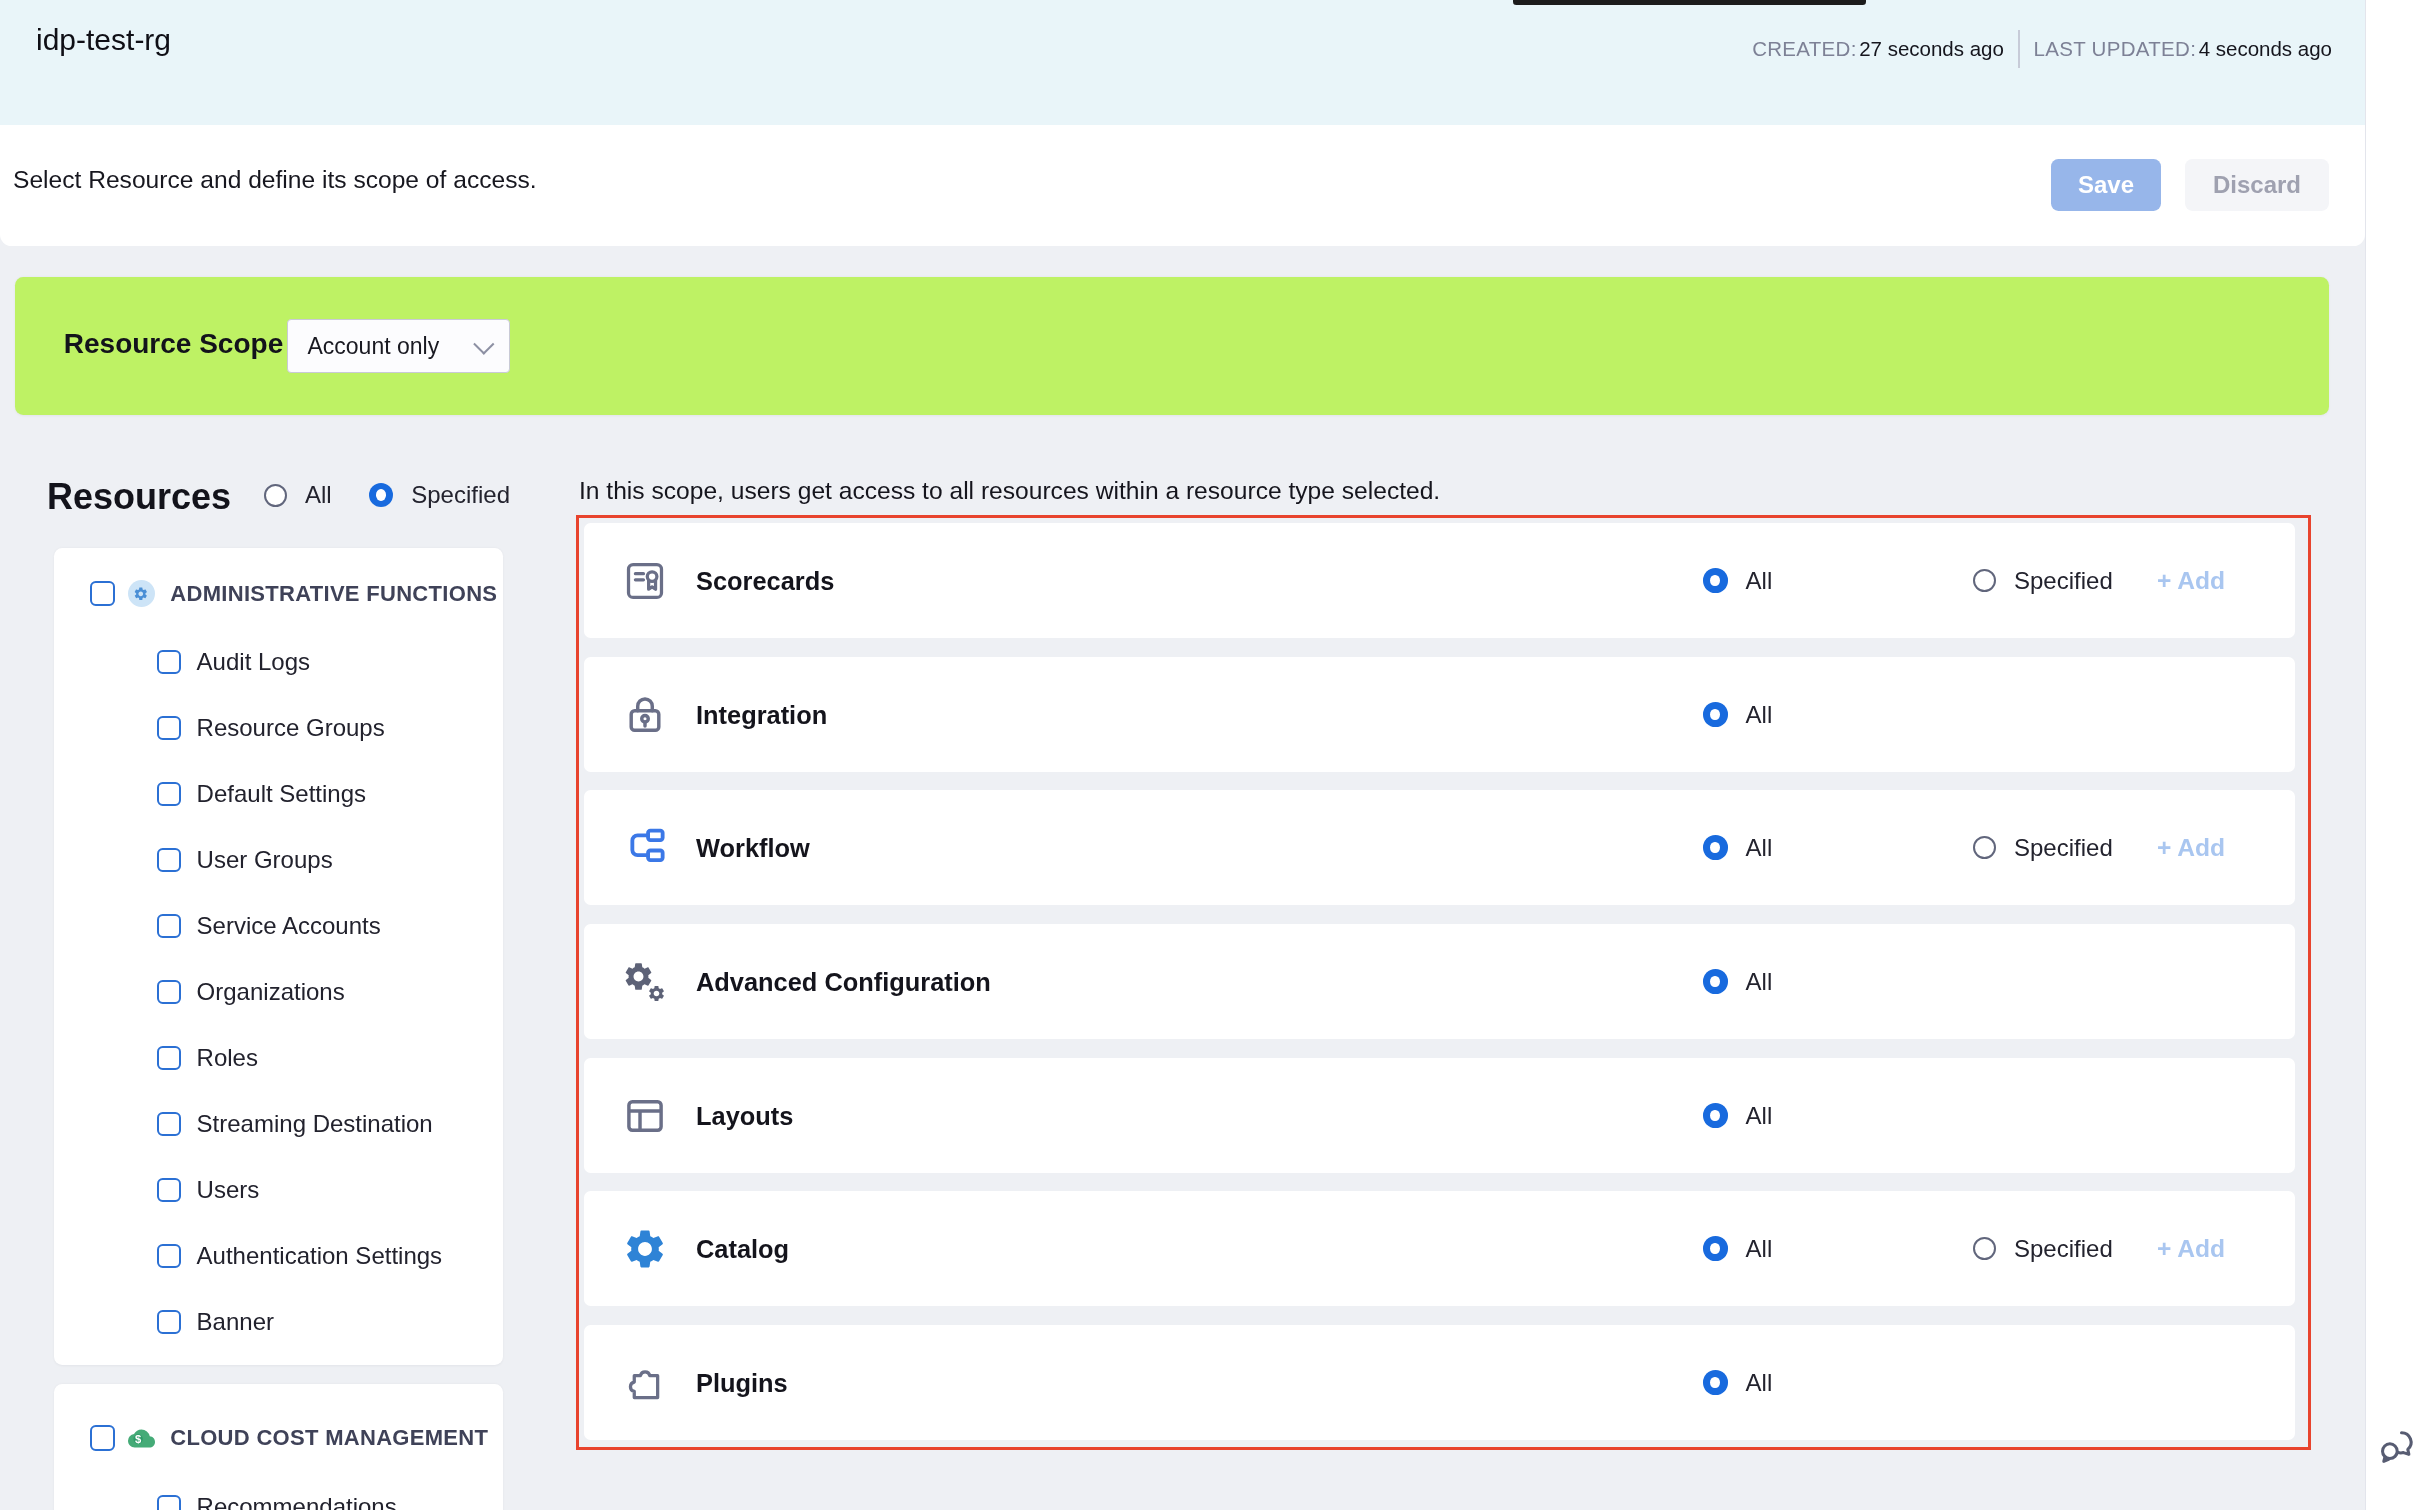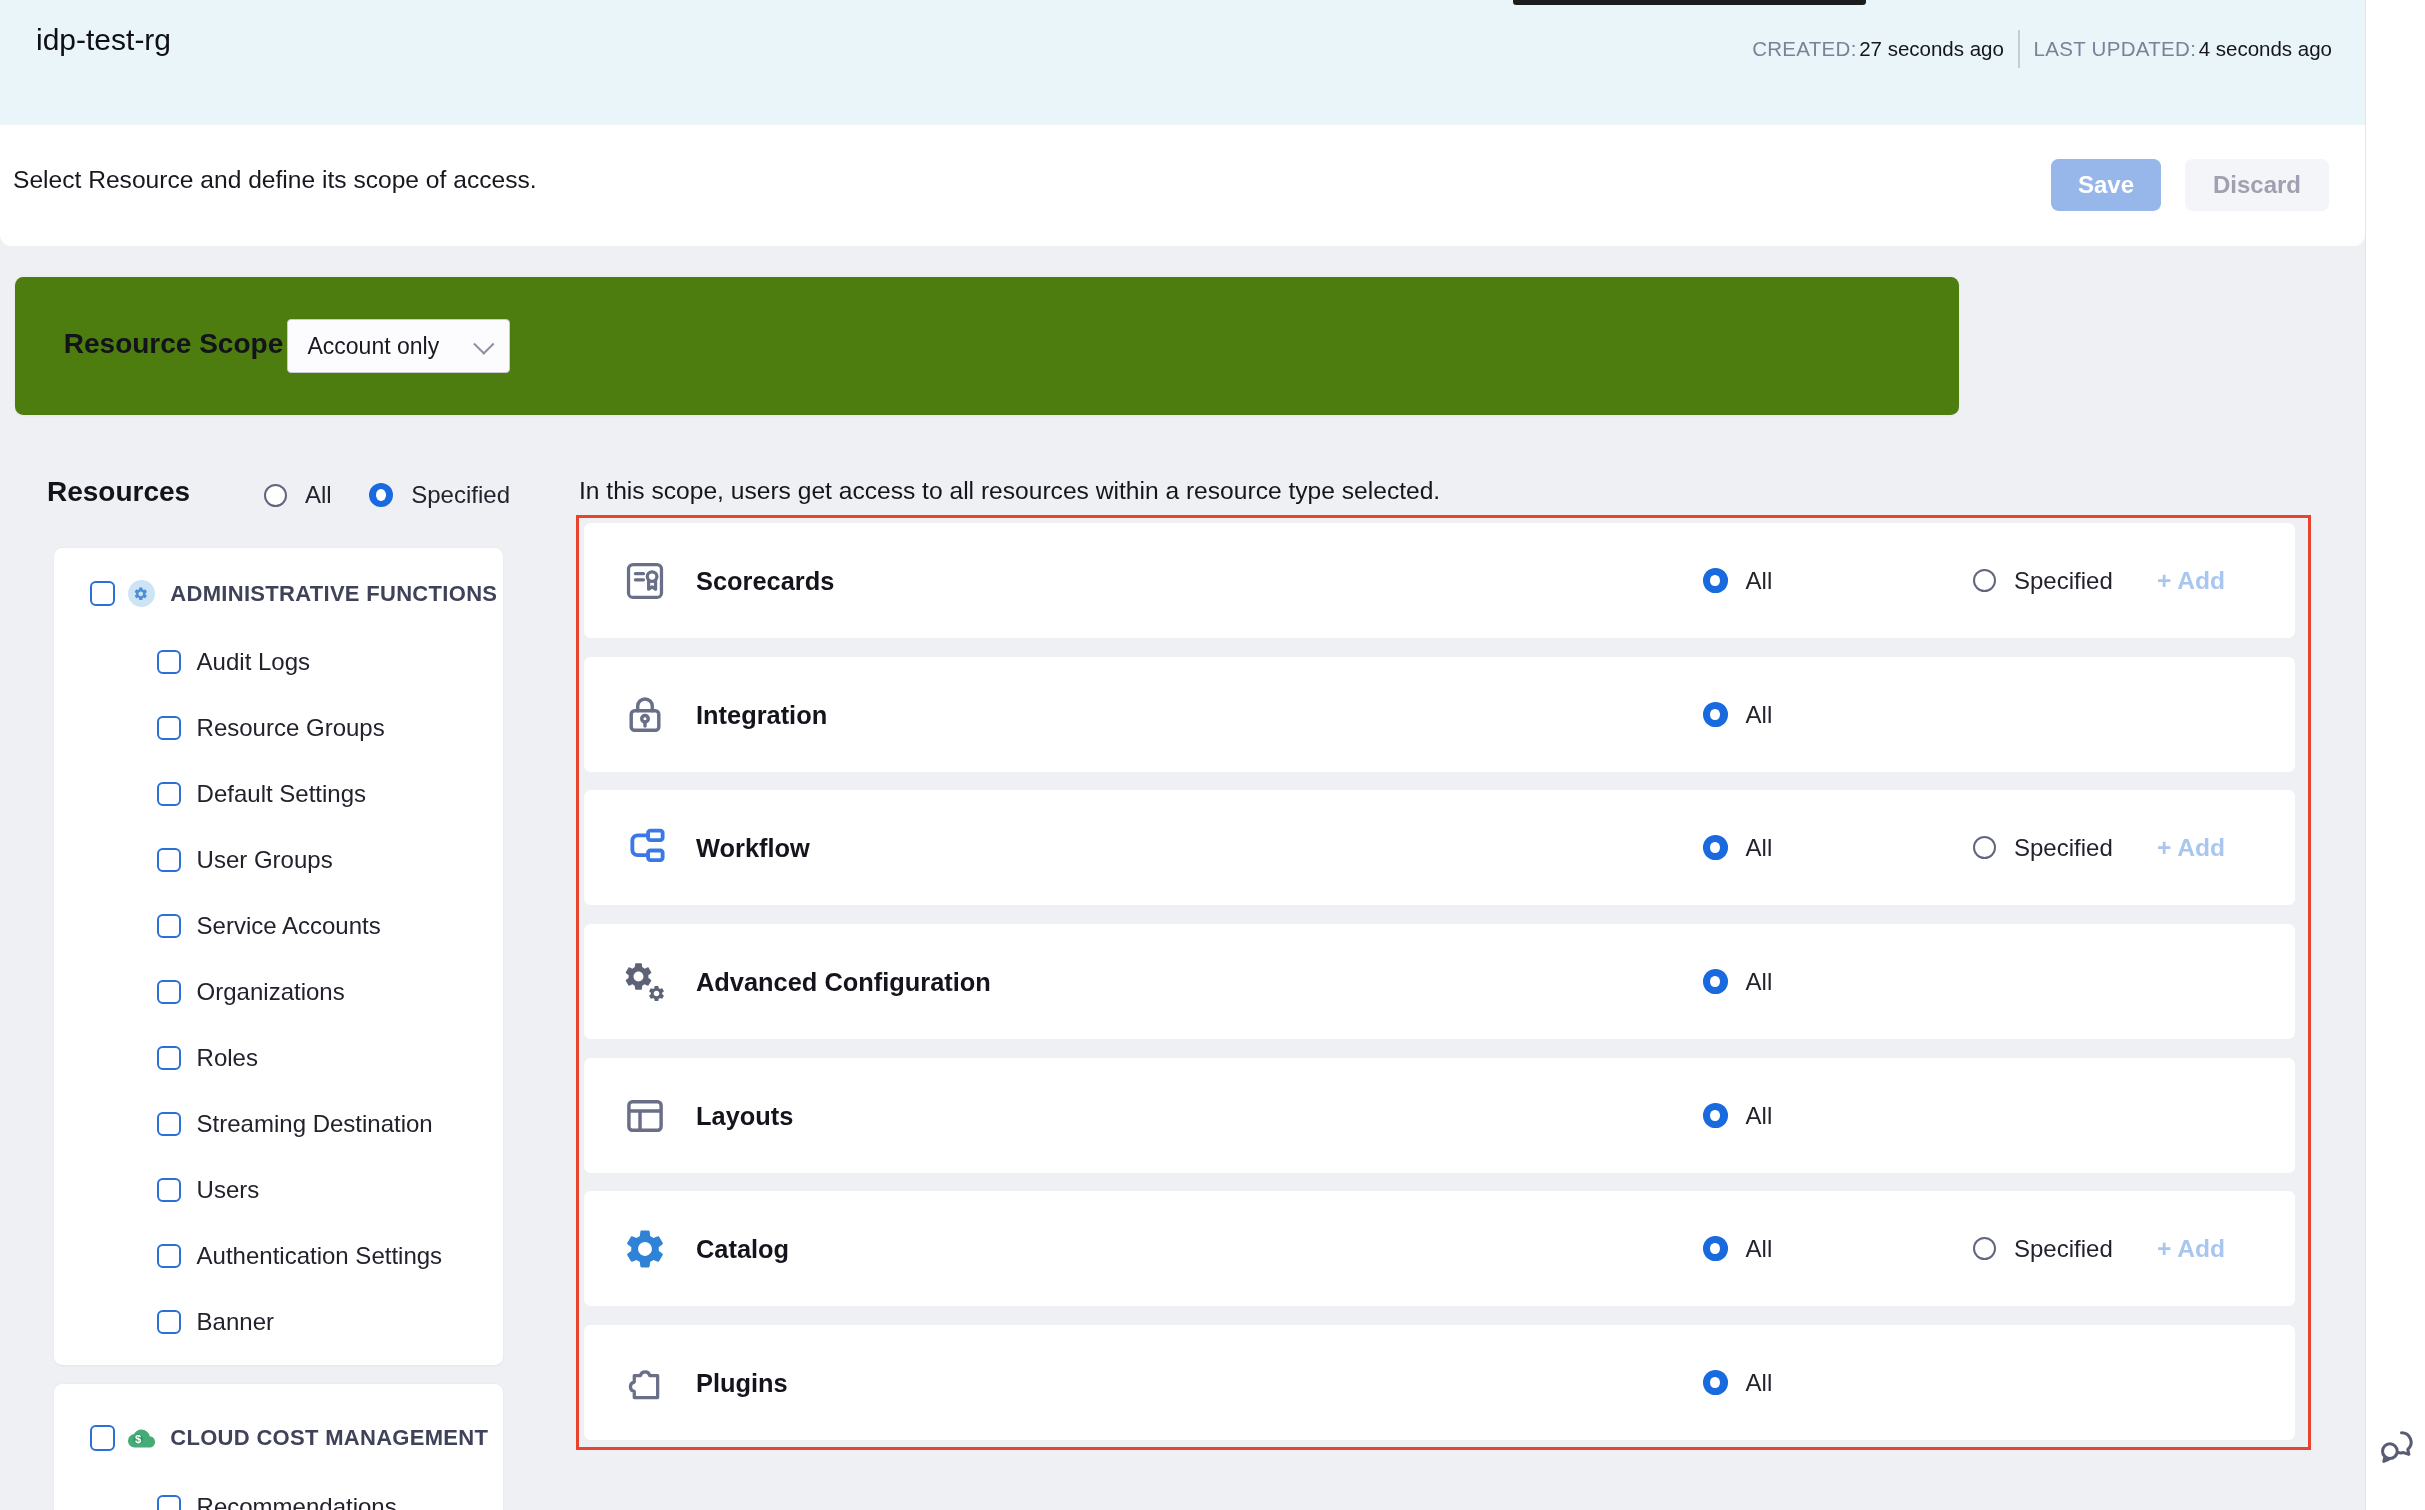--- a/index.html
+++ b/index.html
@@ -23,28 +23,28 @@
   .meta .mdiv{width:1.6px;height:38px;background:#c7cbd8;}
 
   
   .toolbar{position:absolute;left:0;top:125px;width:2365px;height:121px;background:#ffffff;border-radius:0 0 11.5px 11.5px;}
   .toolbar-desc{position:absolute;left:13px;top:41px;font-size:24.6px;color:#17171f;}
   .btn{position:absolute;top:34px;height:52px;border:none;border-radius:7.4px;font-size:24px;font-weight:700;font-family:"Liberation Sans",sans-serif;cursor:pointer;}
   .btn-save{left:2051px;width:110px;background:#97b6ea;color:#ffffff;}
   .btn-discard{left:2185px;width:144px;background:#f4f5f8;color:#9fa1b0;}
 
   
-  .scope-card{position:absolute;left:14.8px;top:277px;width:1944px;height:138px;background:#4d7c0f;border-radius:8.2px;box-shadow:0 0.8px 2.5px rgba(20,20,40,.05);}
+  .scope-card{position:absolute;left:14.8px;top:277px;width:2314px;height:138px;background:#bef264;border-radius:8.2px;box-shadow:0 0.8px 2.5px rgba(20,20,40,.05);}
   .scope-label{position:absolute;left:49px;top:51px;font-size:28px;font-weight:700;color:#13131b;}
   .dropdown{position:absolute;left:272px;top:42px;width:223px;height:54px;box-sizing:border-box;border:1.6px solid #c9cad6;border-radius:4px;background:#fcfcfe;display:flex;align-items:center;justify-content:space-between;padding:0 19.7px;cursor:pointer;}
   .dropdown .dd-label{font-size:23px;font-weight:500;color:#191921;}
   .chev{width:13px;height:13px;border-right:2.5px solid #8d90a3;border-bottom:2.5px solid #8d90a3;transform:rotate(45deg) translateY(-3.3px);}
 
   
-  .res-title{position:absolute;left:47px;top:476px;font-size:28px;font-weight:700;color:#13131b;}
+  .res-title{position:absolute;left:47px;top:476px;font-size:36px;font-weight:700;color:#13131b;}
   .res-radios{position:absolute;left:264px;top:481px;display:flex;align-items:center;}
   .radio-off{width:23px;height:23px;box-sizing:border-box;border-radius:50%;border:2.5px solid #61667c;background:#fff;flex:none;cursor:pointer;}
   .radio-on{width:24.6px;height:24.6px;border-radius:50%;background:#186ade;position:relative;flex:none;cursor:pointer;}
   .radio-on::after{content:"";position:absolute;left:7.4px;top:6.6px;width:9.8px;height:11.5px;background:#fff;border-radius:50%;}
   .rlbl{font-size:24px;color:#23232e;margin:0 0 0 18px;}
   .res-radios .gap{width:37px;}
 
   
   .tree-card{position:absolute;left:54px;width:449px;background:#fff;border-radius:8.2px;box-shadow:0 0.8px 2.5px rgba(20,20,40,.05);box-sizing:border-box;}
   .tree-card.c1{top:548px;height:817px;padding:19.7px 0 0 0;}

